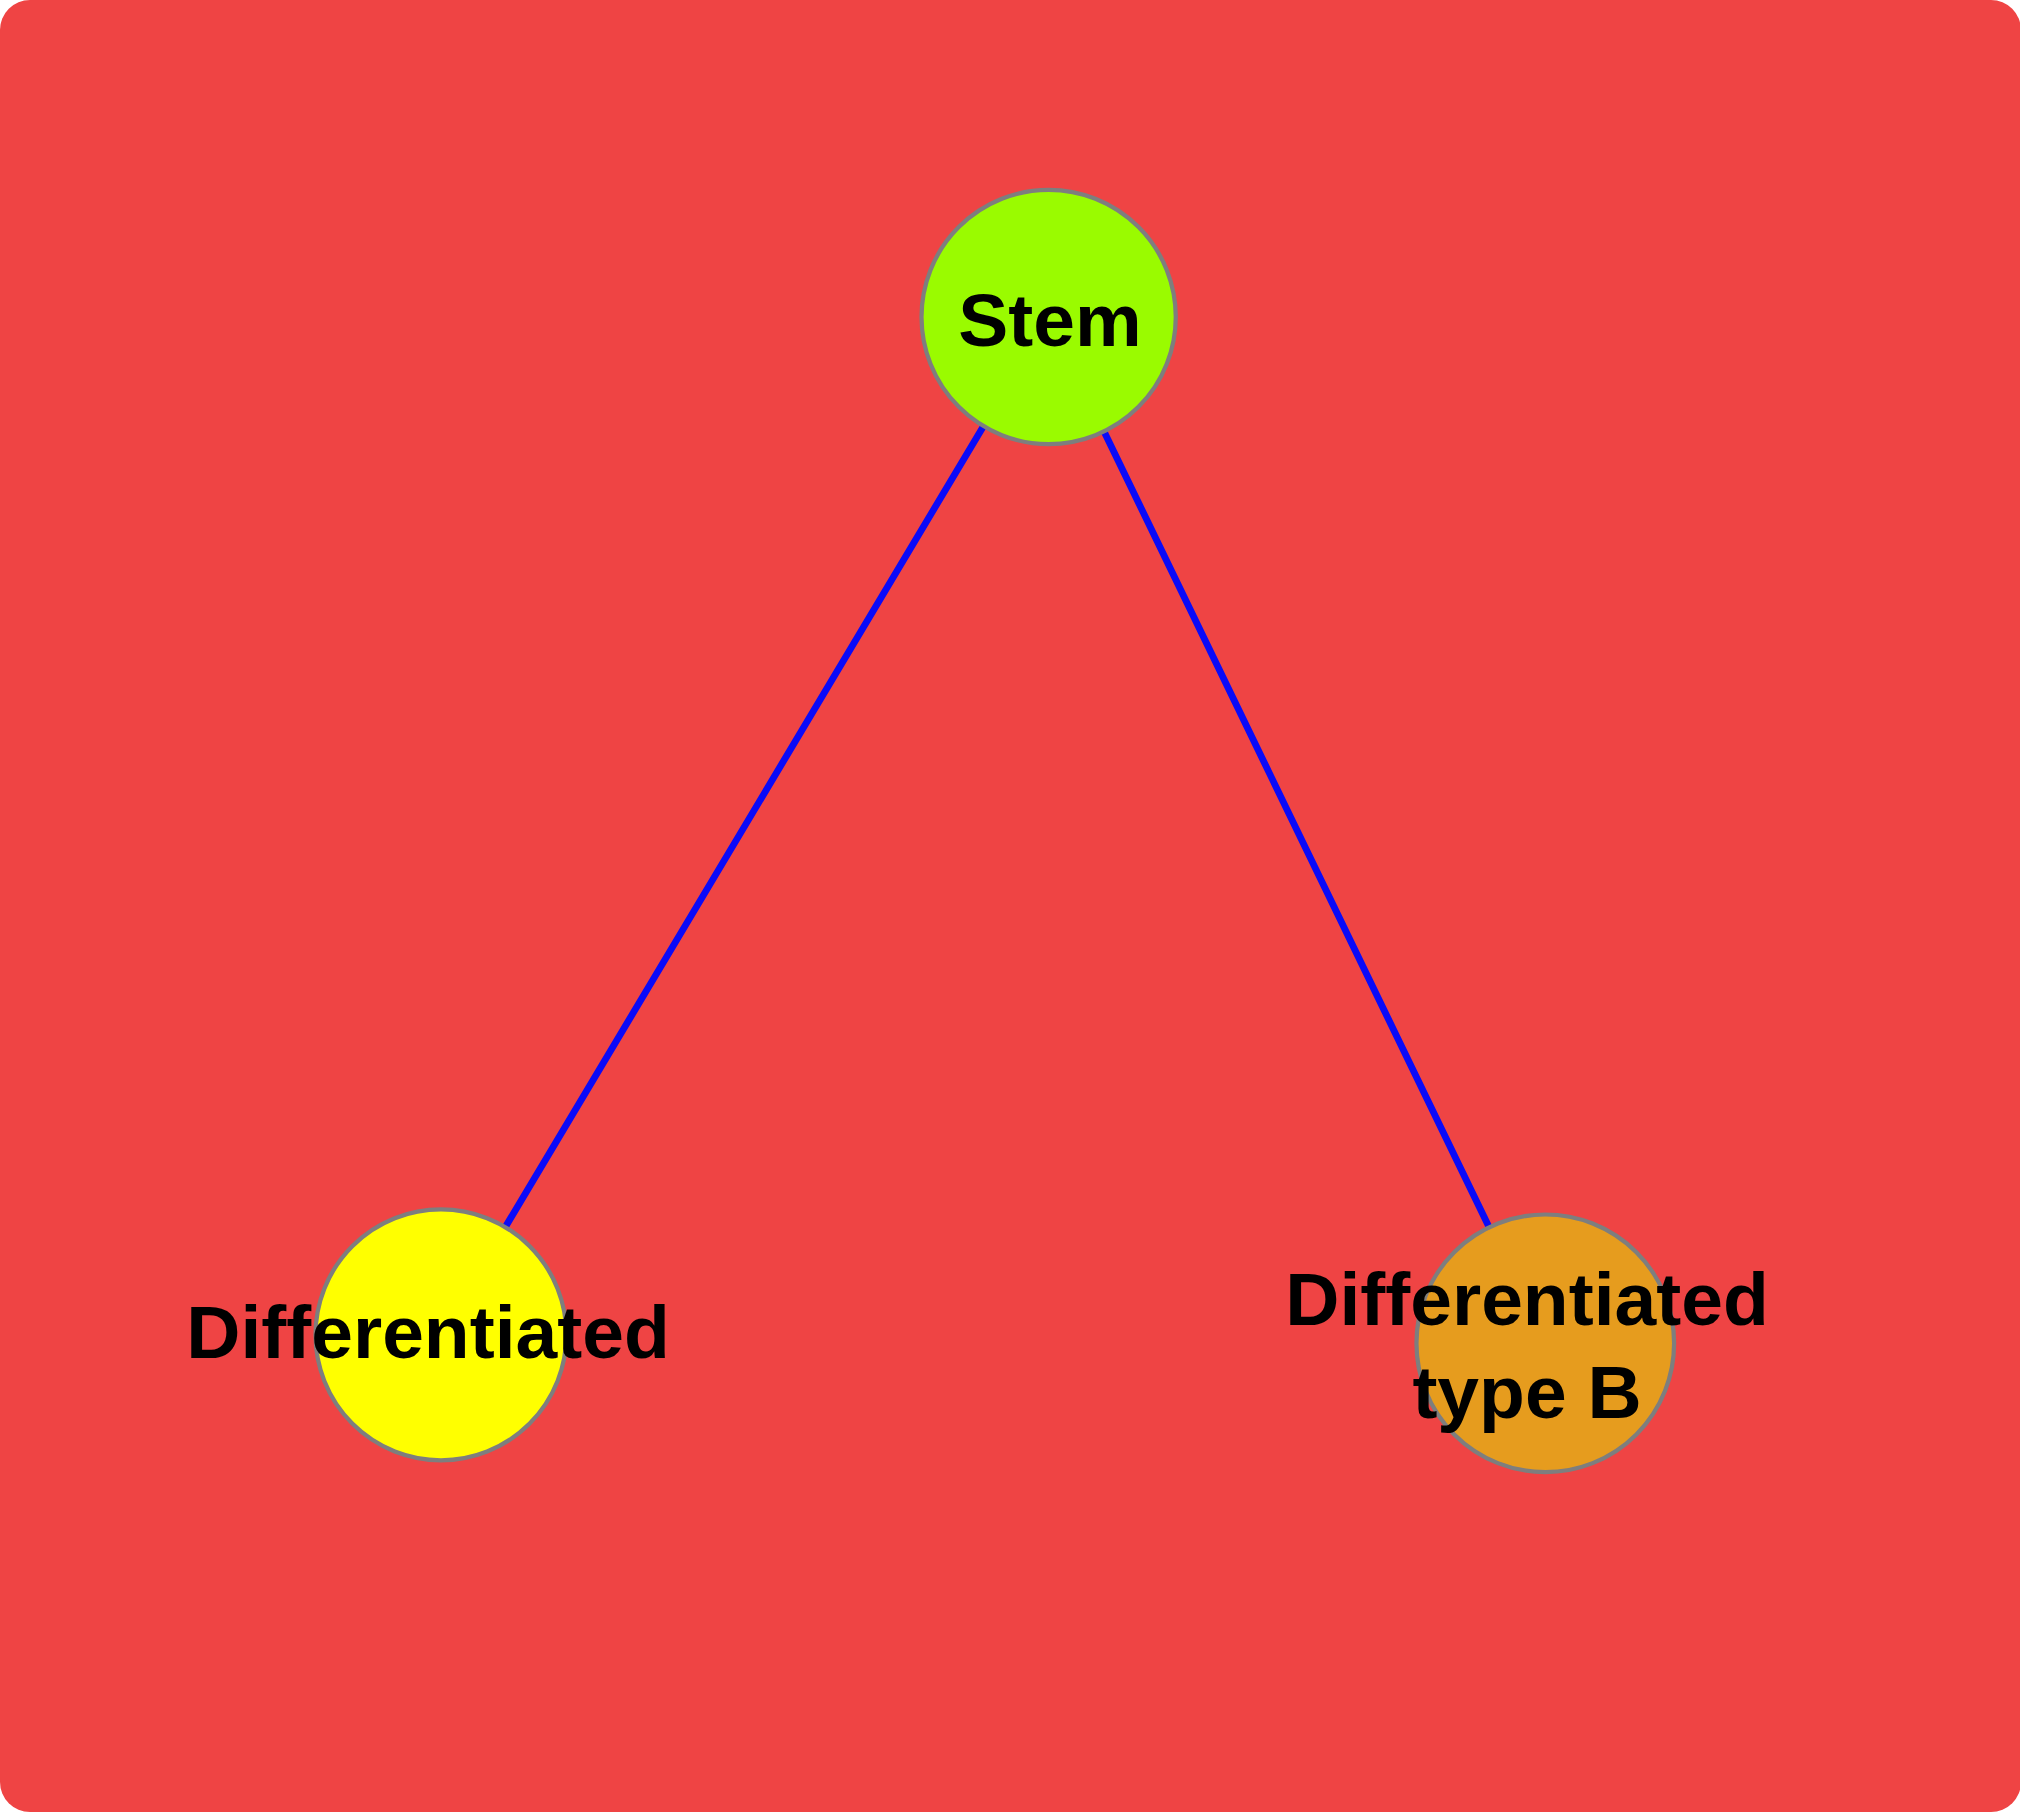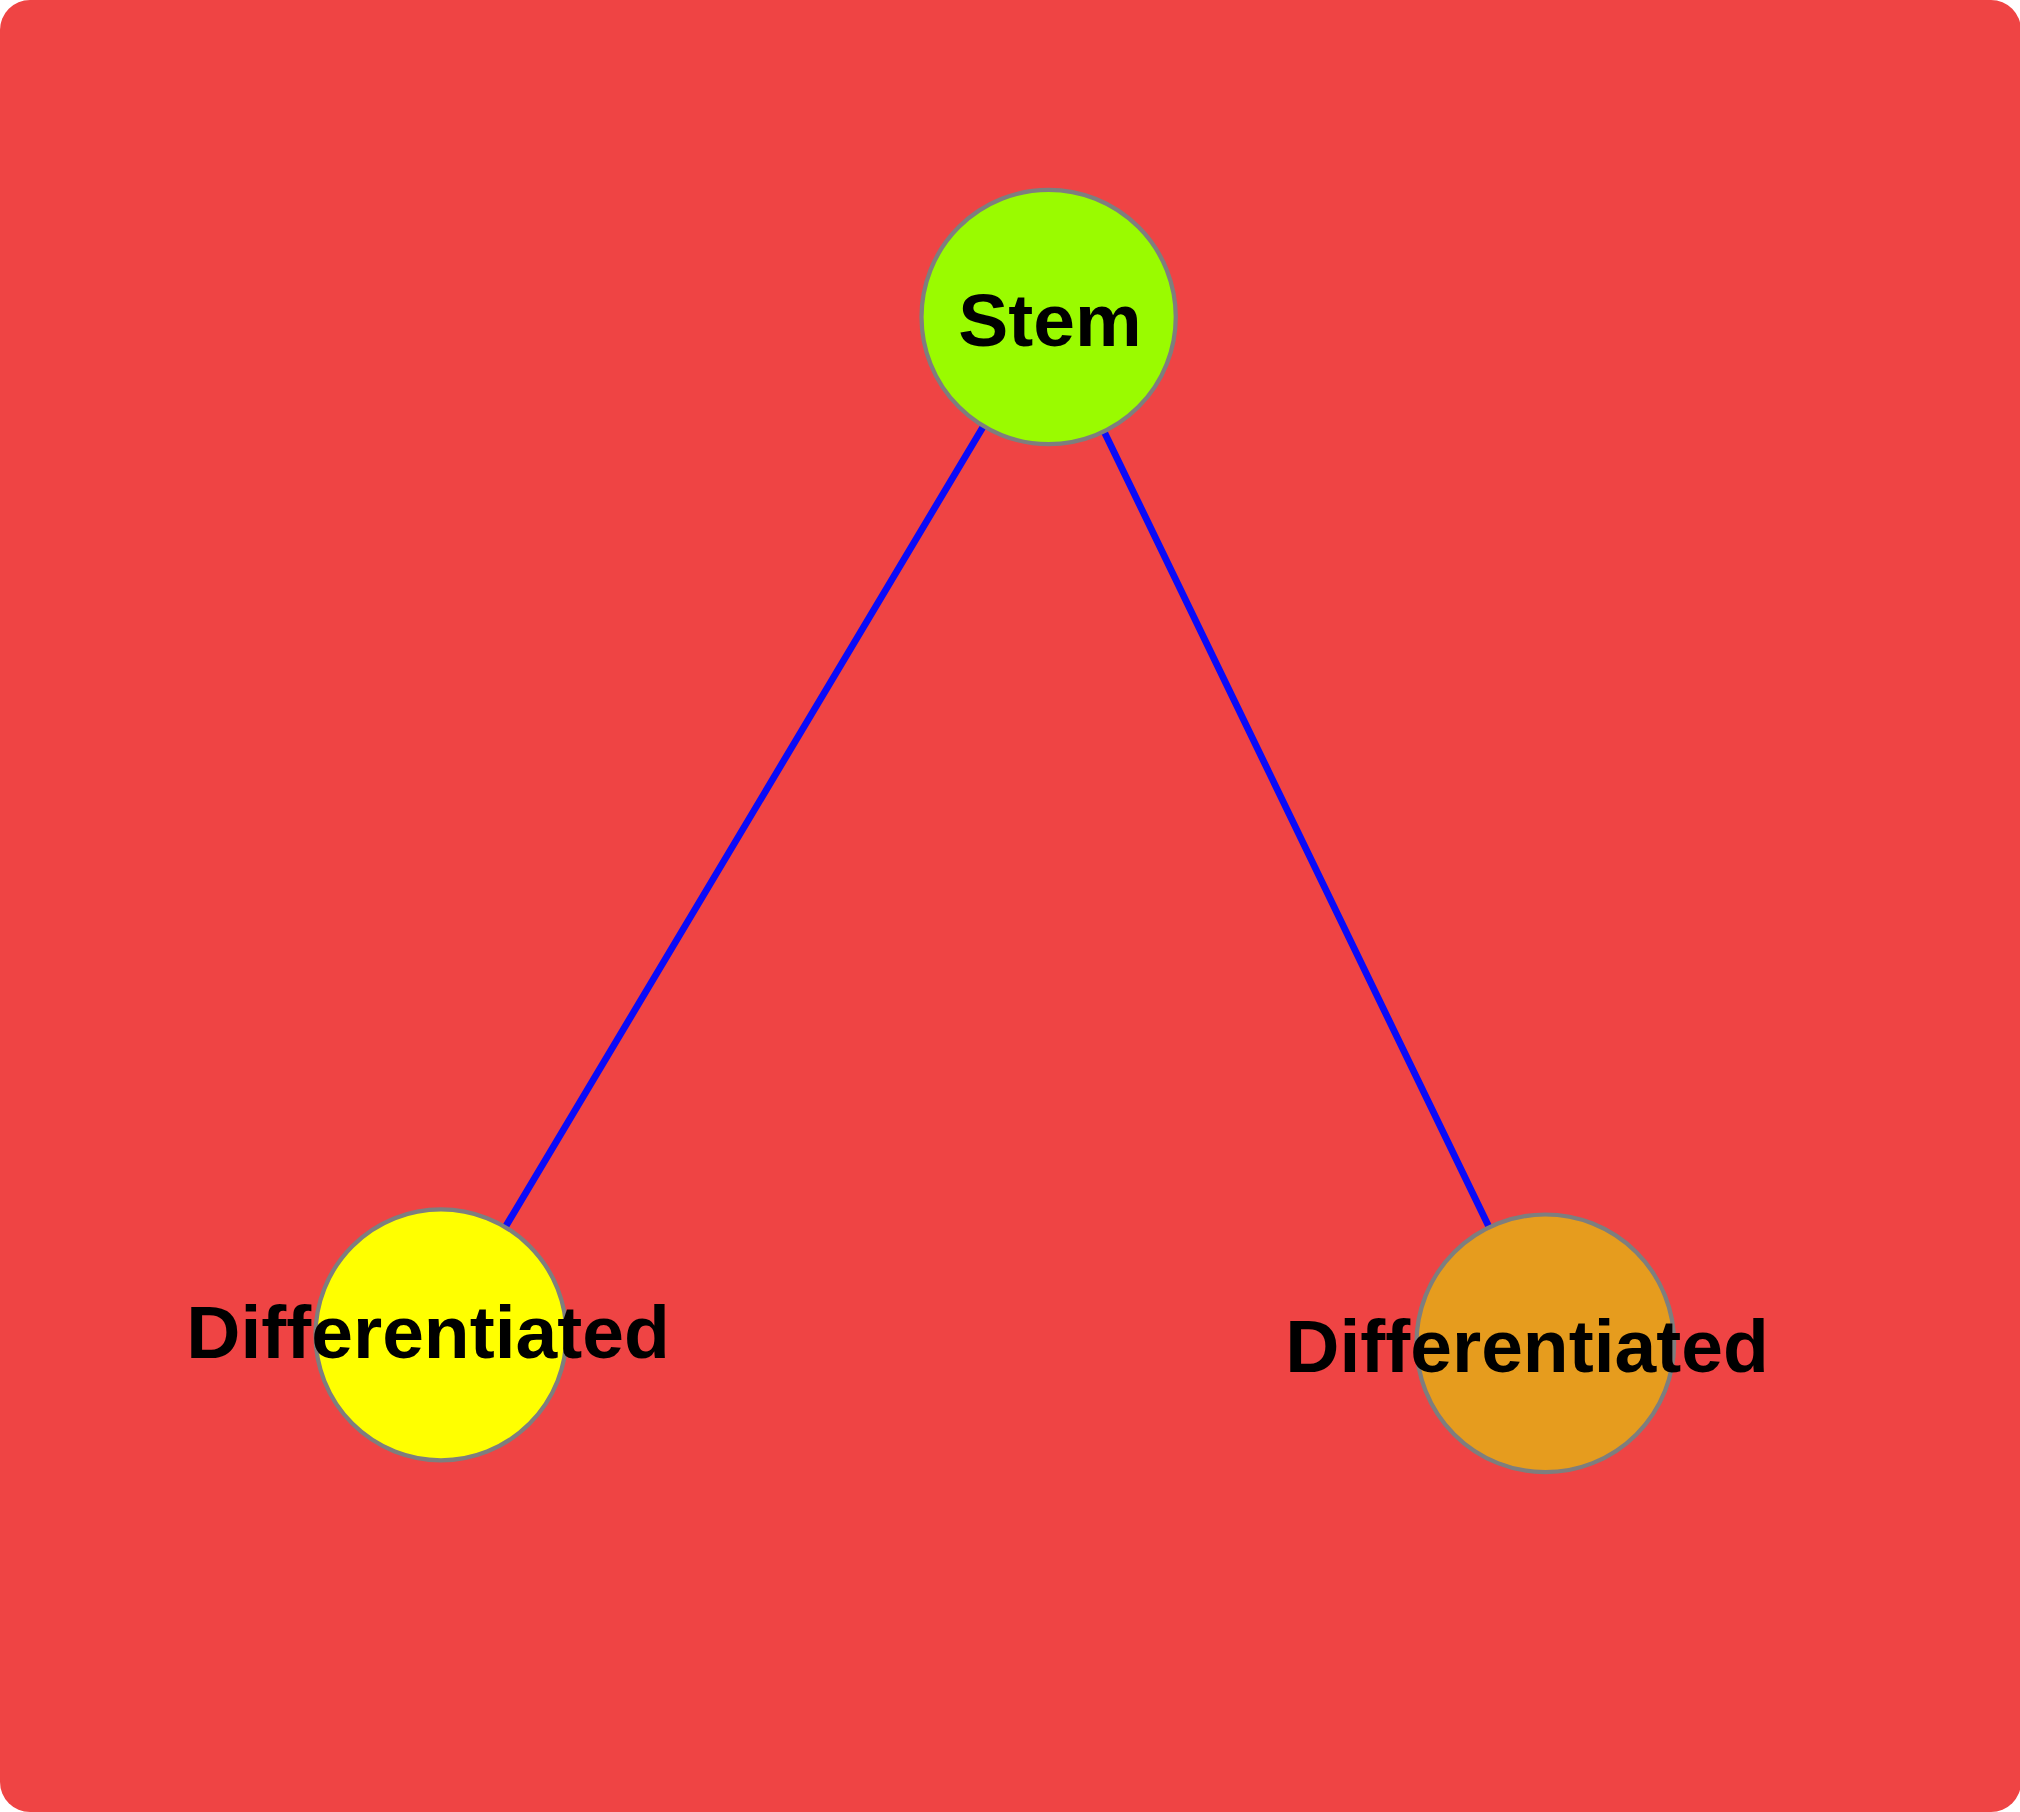--- a/index.html
+++ b/index.html
@@ -62,16 +62,17 @@
   <div class="node-label" style="left:1050px; top:320px;">
     <span class="line">Stem</span>
   </div>
 
   <div class="node-label" style="left:428px; top:1332px;">
     <span class="line">Differentiated</span>
   </div>
 
   <div class="node-label" style="left:1527px; top:1346px;">
     <span class="line">Differentiated</span>
+    <span class="line">type B</span>
   </div>
 
 </div>
 
 
 </body></html>

